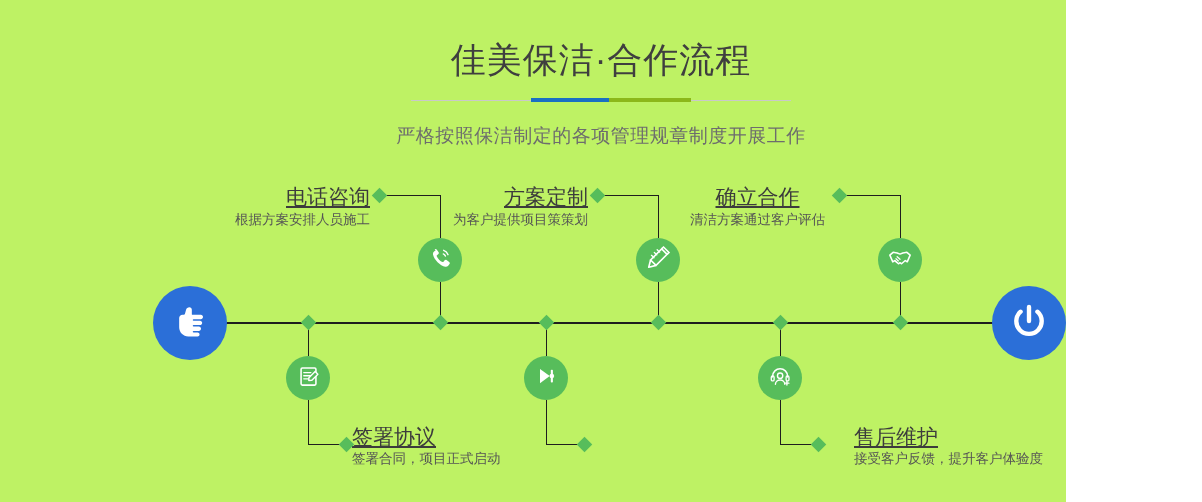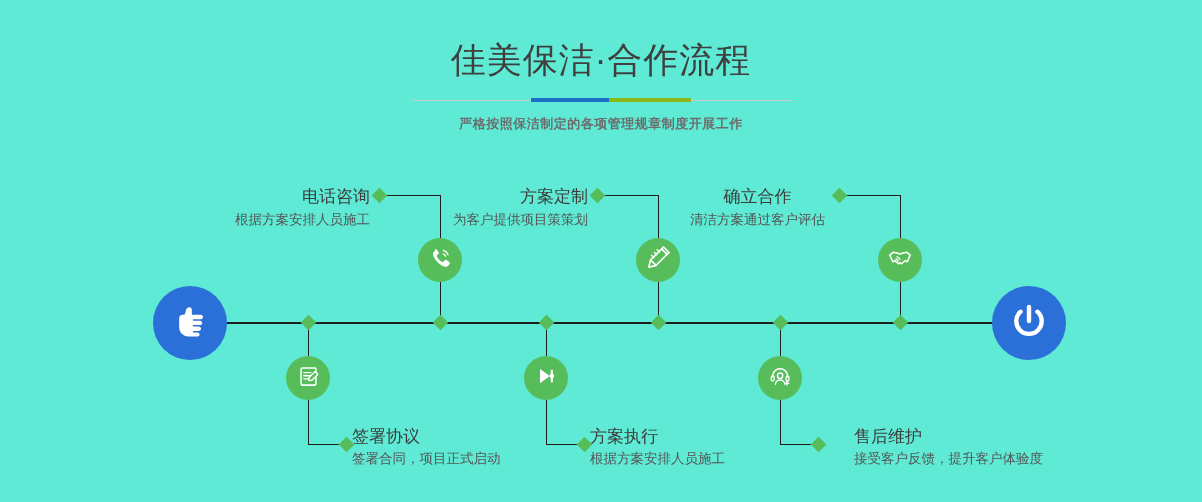--- a/index.html
+++ b/index.html
@@ -5,23 +5,23 @@
   html, body {
     margin: 0;
     padding: 0;
     background: #ffffff;
   }
   body {
     font-family: "Liberation Sans", "DejaVu Sans", sans-serif;
   }
   #root {
     position: relative;
-    width: 1202px;
+    width: 1066px;
     height: 502px;
-    background: #5eead4;
+    background: #bef264;
     overflow: hidden;
   }
 
   
   .header {
     position: absolute;
     left: 0;
     top: 0;
     width: 1202px;
     text-align: center;
@@ -59,24 +59,24 @@
   }
   .divider-green {
     position: absolute;
     left: 198px;
     top: 2px;
     width: 82px;
     height: 4px;
     background: #8cb81a;
   }
   .page-subtitle {
-    margin: 0;
+    margin: 8px;
     padding-top: 9px;
-    font-size: 13px;
-    font-weight: bold;
+    font-size: 19px;
+    font-weight: normal;
     color: #6d6d6d;
     letter-spacing: 0.5px;
   }
 
   
   .timeline {
     position: absolute;
     left: 0;
     top: 0;
     width: 1202px;
@@ -136,24 +136,25 @@
     height: 1px;
     background: #1e1e1e;
     z-index: 1;
   }
 
   .label {
     position: absolute;
     white-space: nowrap;
   }
   .label .lab-title {
-    font-size: 17px;
+    font-size: 21px;
     color: #3c3c3c;
     line-height: 22px;
     display: block;
+    text-decoration: underline;
   }
   .label .lab-desc {
     font-size: 13.5px;
     color: #555555;
     line-height: 20px;
     display: block;
   }
   .label.above { text-align: right; }
   .label.below { text-align: left; }
   .label.above .lab-desc { padding-top: 2px; }
@@ -260,24 +261,20 @@
           <rect x="22.4" y="7.5" width="2.8" height="17" rx="1" fill="#ffffff"></rect>
           <circle cx="23.8" cy="16" r="3.1" fill="#ffffff"></circle>
         </svg>
       </span>
     </div>
     <div class="vline" style="left:546px; top:324px; height:32px;"></div>
     <div class="diamond" style="left:541px; top:317px;"></div>
     <div class="vline" style="left:546px; top:400px; height:44px;"></div>
     <div class="hline" style="left:546px; top:444px; width:37px;"></div>
     <div class="diamond" style="left:579px; top:439px;"></div>
-    <div class="label below" style="left:590px; top:426px;">
-      <span class="lab-title">方案执行</span>
-      <span class="lab-desc">根据方案安排人员施工</span>
-    </div>
 
     <div class="node-icon" style="left:878px; top:238px;">
       <span>
         <svg width="26" height="26" viewBox="0 0 32 32" fill="none">
           <path d="M3.5 12.5l4-3.5 5 .8 3.5 1.4 3.5-1.4 5-.8 4 3.5-3.6 8.2-2.4-1.6-4.6 4-1.9-1.3-1.9 1.3-4.6-4L7.1 20.7 3.5 12.5z" stroke="#ffffff" stroke-width="1.9" stroke-linejoin="round" fill="none"></path>
           <path d="M12.5 14.5l3.5 3M11 17l3 2.6M10 19.6l2.4 2" stroke="#ffffff" stroke-width="1.6" stroke-linecap="round"></path>
         </svg>
       </span>
     </div>
     <div class="vline" style="left:900px; top:195px; height:43px;"></div>

